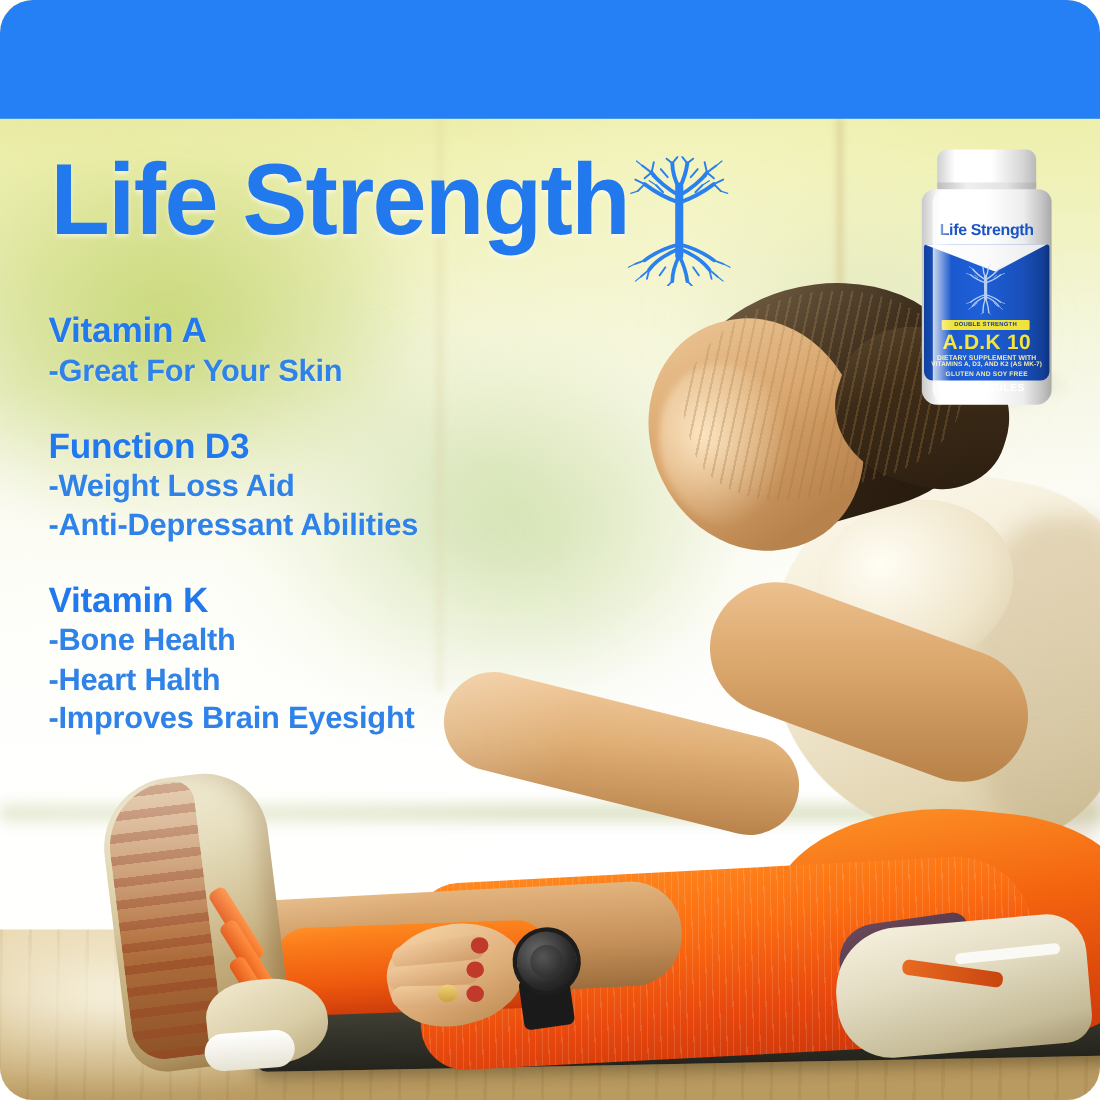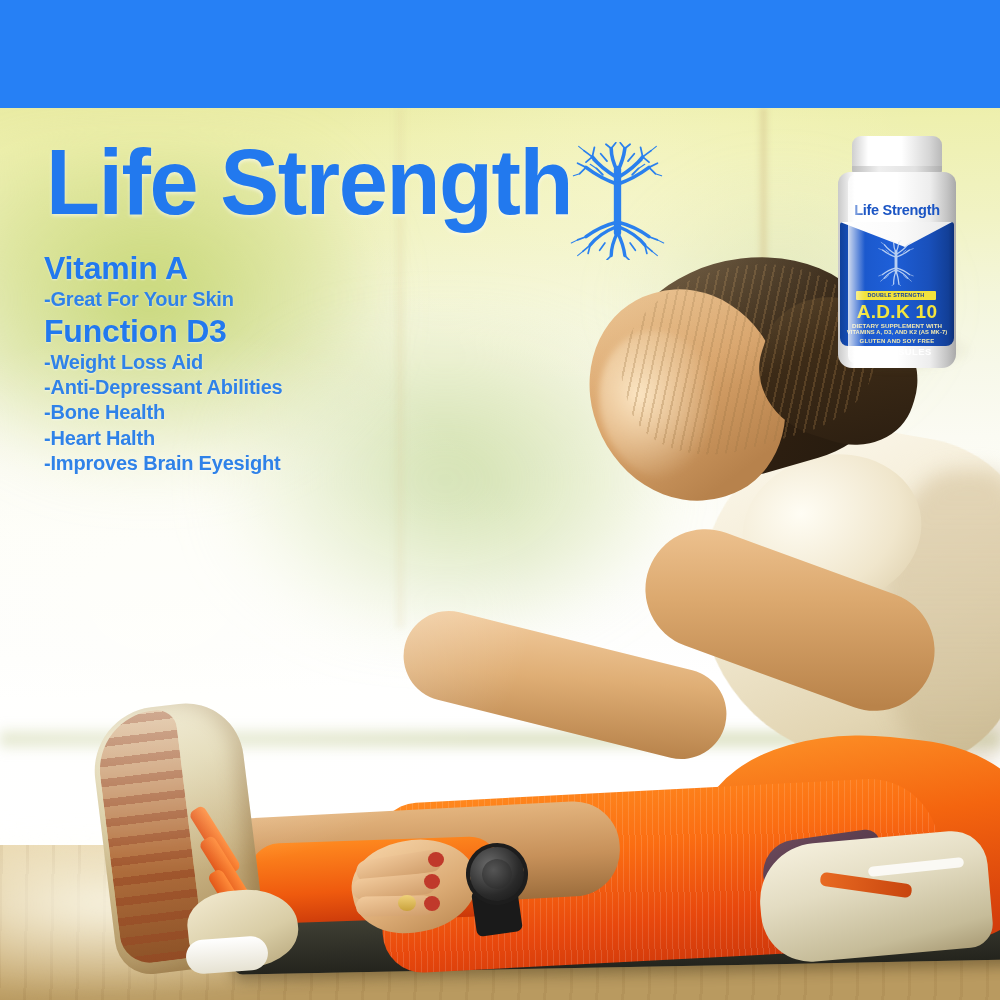--- a/index.html
+++ b/index.html
@@ -4,20 +4,21 @@
 <title>Life Strength A.D.K 10</title>
 <style>
   html,body{margin:0;padding:0;background:#fff;}
   body{font-family:"Liberation Sans",sans-serif;}
 
   #poster{
     position:relative;
     width:1000px;height:1000px;
     overflow:hidden;
     background:#eef2e0;
+    border-radius:30px;
   }
 
   
   .photo{position:absolute;left:0;top:0;width:1000px;height:1000px;overflow:hidden;}
 
   
   .bg-wall{
     position:absolute;inset:0;
     background:
       linear-gradient(178deg,
@@ -280,23 +281,24 @@
 
   
   .tree-logo{position:absolute;left:565px;top:142px;width:105px;height:118px;}
 
   
   .benefits{position:absolute;left:44px;top:250px;width:640px;}
   .vit-head{
     font-size:32px;font-weight:bold;color:#2279ee;
     line-height:1.16;letter-spacing:-.2px;
     text-shadow:0 1px 2px rgba(255,255,255,.5);
+    margin-top:32px;
   }
   .vit-item{
-    font-size:20px;font-weight:600;color:#2f82e8;
+    font-size:28px;font-weight:600;color:#2f82e8;
     line-height:1.27;letter-spacing:-.2px;
     text-shadow:0 1px 2px rgba(255,255,255,.5);
   }
 
   
   .bottle{position:absolute;left:828px;top:136px;width:136px;height:232px;}
   .bottle-shadow{
     position:absolute;left:824px;top:330px;width:148px;height:40px;
     background:radial-gradient(ellipse at 50% 50%,rgba(120,110,70,.34),rgba(120,110,70,0) 72%);
     filter:blur(5px);
@@ -523,20 +525,21 @@
       <div class="vit-item">-Great For Your Skin</div>
     </div>
 
     <div>
       <div class="vit-head">Function D3</div>
       <div class="vit-item">-Weight Loss Aid</div>
       <div class="vit-item">-Anti-Depressant Abilities</div>
     </div>
 
     <div>
+      <div class="vit-head">Vitamin K</div>
       <div class="vit-item">-Bone Health</div>
       <div class="vit-item">-Heart Halth</div>
       <div class="vit-item">-Improves Brain Eyesight</div>
     </div>
 
   </div>
 
   <div class="bottle-shadow"></div>
   <div class="bottle">
     <div class="cap"></div>

